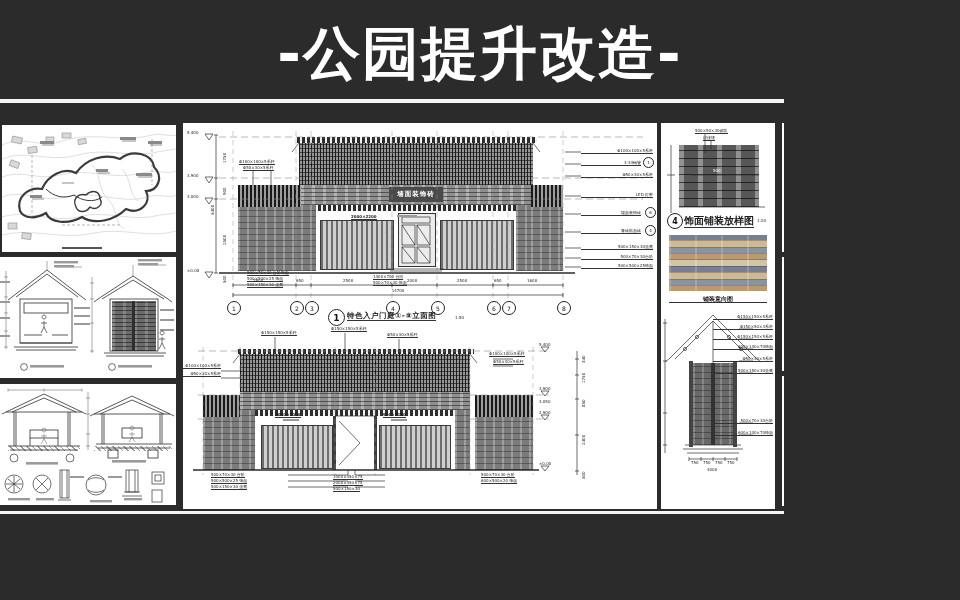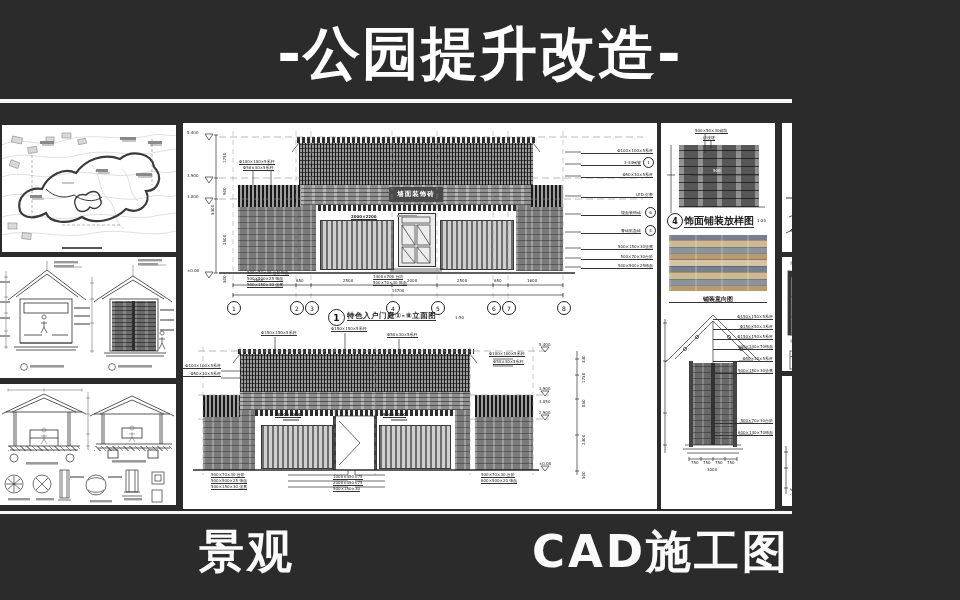--- a/index.html
+++ b/index.html
@@ -1,17 +1,17 @@
 <!DOCTYPE html>
 <html><head>
 <meta charset="utf-8">
 <style>
   html,body{margin:0;padding:0;background:#2b2b2b;}
   #stage{position:relative;width:784px;height:600px;background:#2b2b2b;overflow:hidden;
-         font-family:"DejaVu Sans","Liberation Sans",sans-serif;padding-left:8px;}
+         font-family:"DejaVu Sans","Liberation Sans",sans-serif;}
   .abs{position:absolute;}
   .panel{position:absolute;background:#fff;overflow:hidden;}
   .hr{position:absolute;left:0;width:960px;background:#f5f5f5;}
   .title{position:absolute;left:0;top:16px;width:960px;text-align:center;color:#fff;
          font-size:57px;font-weight:700;letter-spacing:2px;}
   .foot{position:absolute;color:#fafafa;font-size:45px;font-weight:700;letter-spacing:3px;text-align:center;}
   .t{position:absolute;font-size:5px;line-height:1.05;color:#1d1d1d;white-space:nowrap;}
   .t4{font-size:4px;}
   .t6{font-size:6px;}
   .t7{font-size:7.5px;font-weight:700;}
@@ -603,16 +603,14 @@
         <rect x="20" y="62" width="36" height="2.6"></rect>
           <rect x="104" y="56" width="32" height="2.6"></rect>
         <rect x="92" y="94" width="20" height="2.4"></rect>
           <rect x="120" y="126" width="26" height="2.4"></rect>
         <rect x="16" y="122" width="40" height="2.6"></rect>
       </g>
     </svg>
   </div>
 
   <div class="hr" style="top:511px;height:3px;"></div>
-  <div class="foot" style="left:157px;top:522px;width:180px;">景观</div>
-  <div class="foot" style="left:531px;top:522px;width:260px;">CAD施工图</div>
 
 </div>
 
 </body></html>

